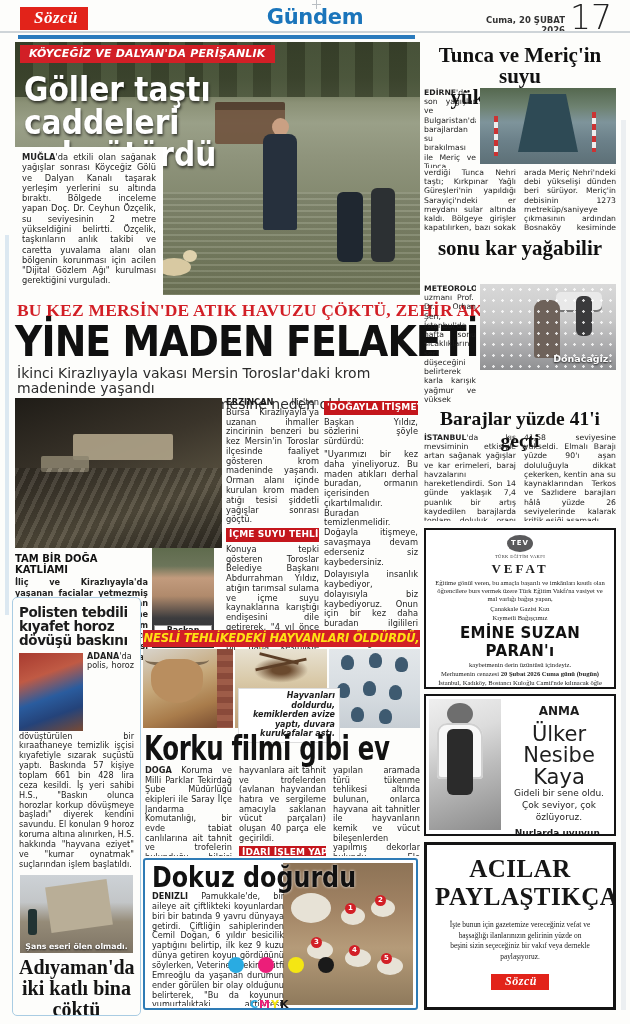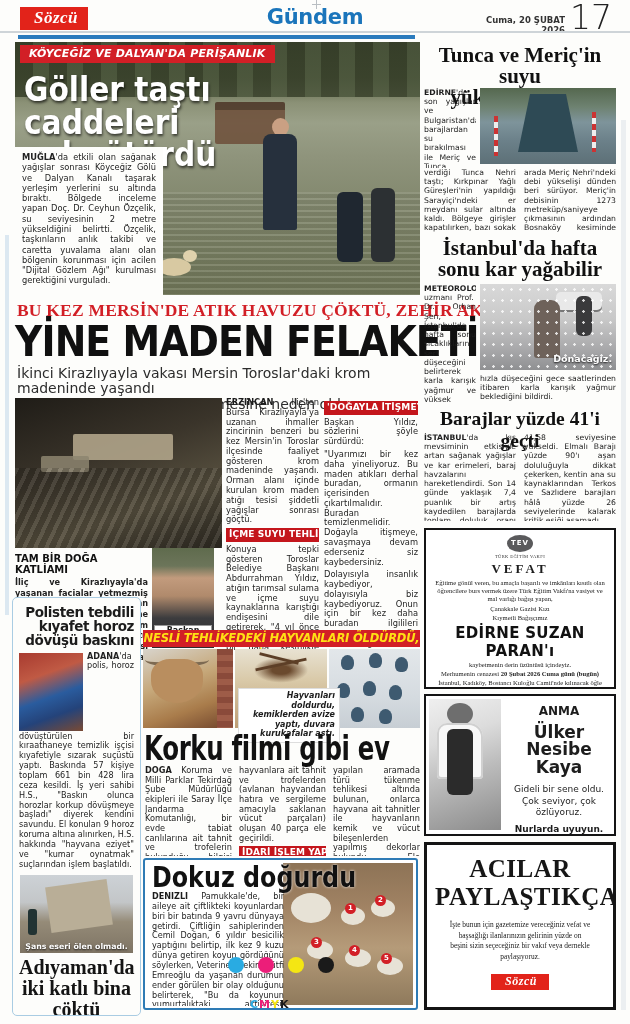--- a/index.html
+++ b/index.html
@@ -61,21 +61,21 @@
      font-size:8px;font-weight:bold;text-align:center;padding:0 0 1px;}
   .mcol{top:398px;height:252px;font-size:8.3px;line-height:1.18;overflow:hidden;}
   .mcol1{left:226px;width:93px;}
   .mcol2{left:324px;width:94px;}
   .mcol p{margin:0 0 3px;}
   .red-sub{display:block;background:#c4161c;color:#fff;font-weight:bold;font-size:9px;
      padding:1px 3px 2px;margin:3px 0;letter-spacing:.1px;white-space:nowrap;}
   
   .left-box{left:12px;top:597px;width:129px;height:419px;border:1.5px solid #a9cce3;border-radius:5px;
      background:#fdfdfb;box-sizing:border-box;padding:5px 6px;overflow:hidden;}
-  .horoz-hl{font-size:13.5px;font-weight:bold;text-align:right;line-height:1.05;color:#1c1c1c;
+  .horoz-hl{font-size:13.5px;font-weight:bold;text-align:left;line-height:1.05;color:#1c1c1c;
      letter-spacing:-.4px;margin:2px 0 4px;}
   .small-body{font-size:8.1px;line-height:1.22;text-align:justify;color:#222;}
   .rooster{float:left;width:64px;height:78px;margin:1px 4px 1px 0;
      background:linear-gradient(160deg,#a83b30 0%,#c05a44 30%,#2a5c9e 55%,#24437a 75%,#7a4a33 100%);}
   .collapse{position:relative;width:113px;height:78px;margin:5px auto 3px;overflow:hidden;
      background:linear-gradient(180deg,#cdd2d6 0%,#c3c6c8 35%,#958b78 60%,#7e7464 100%);}
   .collapse-b{position:absolute;left:28px;top:8px;width:62px;height:46px;background:#b9ae97;transform:rotate(-8deg);}
   .collapse-person{position:absolute;left:8px;top:34px;width:9px;height:26px;background:#233;border-radius:3px;}
   .collapse-cap{position:absolute;left:0;bottom:2px;width:100%;text-align:center;color:#fff;
      font-size:7.8px;font-weight:bold;text-shadow:0 1px 2px rgba(0,0,0,.8);}
@@ -153,21 +153,21 @@
   .vefat-name{font-family:"DejaVu Sans",sans-serif;font-size:15px;font-weight:bold;letter-spacing:.3px;margin:2px 0 1px;color:#111;}
   
   .anma-box{left:424px;top:694px;width:192px;height:142px;border:2.5px solid #141414;background:#fff;box-sizing:border-box;overflow:hidden;}
   .anma-photo{position:absolute;left:3px;top:3px;width:72px;height:131px;overflow:hidden;
      background:linear-gradient(160deg,#efefef 0%,#dcdcdc 30%,#bdbdbd 55%,#8c8c8c 100%);}
   .anma-hair{position:absolute;left:18px;top:4px;width:26px;height:22px;background:#6e6e6e;border-radius:50%;}
   .anma-jacket{position:absolute;left:8px;top:24px;width:46px;height:56px;background:#f8f8f8;border-radius:10px 14px 4px 4px;box-shadow:inset 0 0 0 2px #d0d0d0;}
   .anma-dress{position:absolute;left:18px;top:30px;width:26px;height:66px;background:#2b2b2b;border-radius:6px;}
   .anma-content{position:absolute;left:80px;top:8px;width:106px;text-align:center;font-family:"DejaVu Sans",sans-serif;}
   .anma-title{font-size:12px;font-weight:bold;margin-bottom:6px;}
-  .anma-name{font-size:17px;font-weight:bold;line-height:1.02;margin-bottom:8px;}
+  .anma-name{font-size:21px;font-weight:normal;line-height:1.02;}
   .anma-line{font-size:9px;line-height:1.3;}
   .anma-line3{font-size:9px;font-weight:bold;margin-top:5px;}
   
   .acilar-box{left:424px;top:842px;width:192px;height:168px;border:3px solid #141414;background:#fff;
      box-sizing:border-box;text-align:center;font-family:"Liberation Serif",serif;padding:10px 8px 6px;overflow:hidden;}
   .acilar-title{font-size:25px;font-weight:bold;line-height:1.12;letter-spacing:.5px;color:#161616;}
   .acilar-body{font-size:7.4px;line-height:1.45;width:142px;margin:9px auto 8px;color:#222;}
   .acilar-logo{display:inline-block;background:#e2231a;color:#fff;font-weight:bold;font-style:italic;
      font-size:12px;padding:0 12px 1px 14px;letter-spacing:.5px;}
   
@@ -321,47 +321,45 @@
     <div class="slide"></div>
     <div class="pole" style="left:14px;top:28px;"></div>
     <div class="pole" style="left:112px;top:24px;"></div>
   </div>
   <div class="abs tunca-cols">
     <div class="tcol">verdiği Tunca Nehri taştı; Kırkpınar Yağlı Güreşleri'nin yapıldığı Sarayiçi'ndeki er meydanı sular altında kaldı. Bölgeye girişler kapatılırken, bazı sokak köpeklerinin Sarayiçi'nde mahsur kaldığı görüldü. Bu</div>
     <div class="tcol">arada Meriç Nehri'ndeki debi yükselişi dünden beri sürüyor. Meriç'in debisinin 1273 metreküp/saniyeye çıkmasının ardından Bosnaköy kesiminde tarım alanları ile bazı çiftlik evleri su altında kaldı. (DHA)</div>
   </div>
 
   <div class="abs rail-hl kar-hl">
-    <div>İstanbul'da hafta</div>
     <div>sonu kar yağabilir</div>
   </div>
   <div class="abs kar-col1"><span class="dateline">METEOROLOJİ</span><span> uzmanı Prof. Dr. Orhan Şen, İstanbul'da hafta sonu sıcaklıkların sert düşeceğini belirterek karla karışık yağmur ve yüksek kesimlerde kar ihtimaline dikkat çekti. Kentte bugün lodosla sıcaklığın 13-14 derecelere çıkacağını söyleyen Şen, yarından itibaren sıcaklığın</span></div>
   <div class="abs kar-photo">
     <div class="car"></div>
     <div class="walker"></div>
     <div class="walker2"></div>
     <div class="snow"></div>
     <div class="kar-cap">Donacağız.</div>
   </div>
-  <div class="abs kar-col2">hızla düşeceğini gece saatlerinden itibaren karla karışık yağmur beklediğini bildirdi.</div>
 
   <div class="abs rail-hl baraj-hl">Barajlar yüzde 41'i geçti</div>
   <div class="abs baraj-cols">
     <div class="tcol"><span class="dateline">İSTANBUL</span><span>'da kış mevsiminin etkisiyle artan sağanak yağışlar ve kar erimeleri, baraj havzalarını hareketlendirdi. Son 14 günde yaklaşık 7,4 puanlık bir artış kaydedilen barajlarda toplam doluluk oranı yüzde</span></div>
     <div class="tcol">41,58 seviyesine yükseldi. Elmalı Barajı yüzde 90'ı aşan doluluğuyla dikkat çekerken, kentin ana su kaynaklarından Terkos ve Sazlıdere barajları hâlâ yüzde 26 seviyelerinde kalarak kritik eşiği aşamadı.</div>
   </div>
 
   <div class="abs vefat-box">
     <div class="tev-logo">TEV</div>
     <div class="tev-sub">TÜRK EĞİTİM VAKFI</div>
     <div class="vefat-title">VEFAT</div>
     <div class="vefat-p">Eğitime gönül veren, bu amaçla başarılı ve imkânları kısıtlı olan öğrencilere burs vermek üzere Türk Eğitim Vakfı'na vasiyet ve mal varlığı bağışı yapan,</div>
     <div class="vefat-p">Çanakkale Gazisi Kızı</div>
     <div class="vefat-p">Kıymetli Bağışçımız</div>
-    <div class="vefat-name">EDİRNE SUZAN PARAN'ı</div>
+    <div class="vefat-name">EMİNE SUZAN PARAN'ı</div>
     <div class="vefat-p">kaybetmenin derin üzüntüsü içindeyiz.</div>
     <div class="vefat-p"><span>Merhumenin cenazesi </span><b>20 Şubat 2026 Cuma günü (bugün)</b><span> İstanbul, Kadıköy, Bostancı Kuloğlu Camii'nde kılınacak öğle namazını müteakiben, yakınları ve Türk Eğitim Vakfı Bağışçılarla İlişkiler Müdürlüğü'nün katılımıyla Küçükyalı Mezarlığı'ndaki Aile Kabrine defnedilecektir.</span></div>
 
   </div>
 
   <div class="abs anma-box">
     <div class="anma-photo">
       <div class="anma-hair"></div>
       <div class="anma-jacket"></div>
       <div class="anma-dress"></div>

